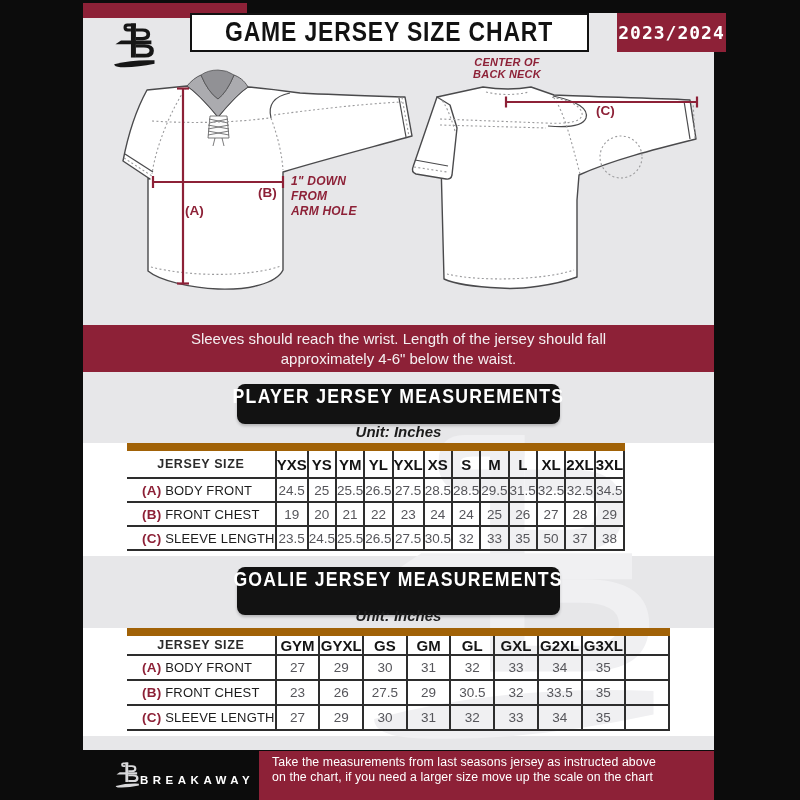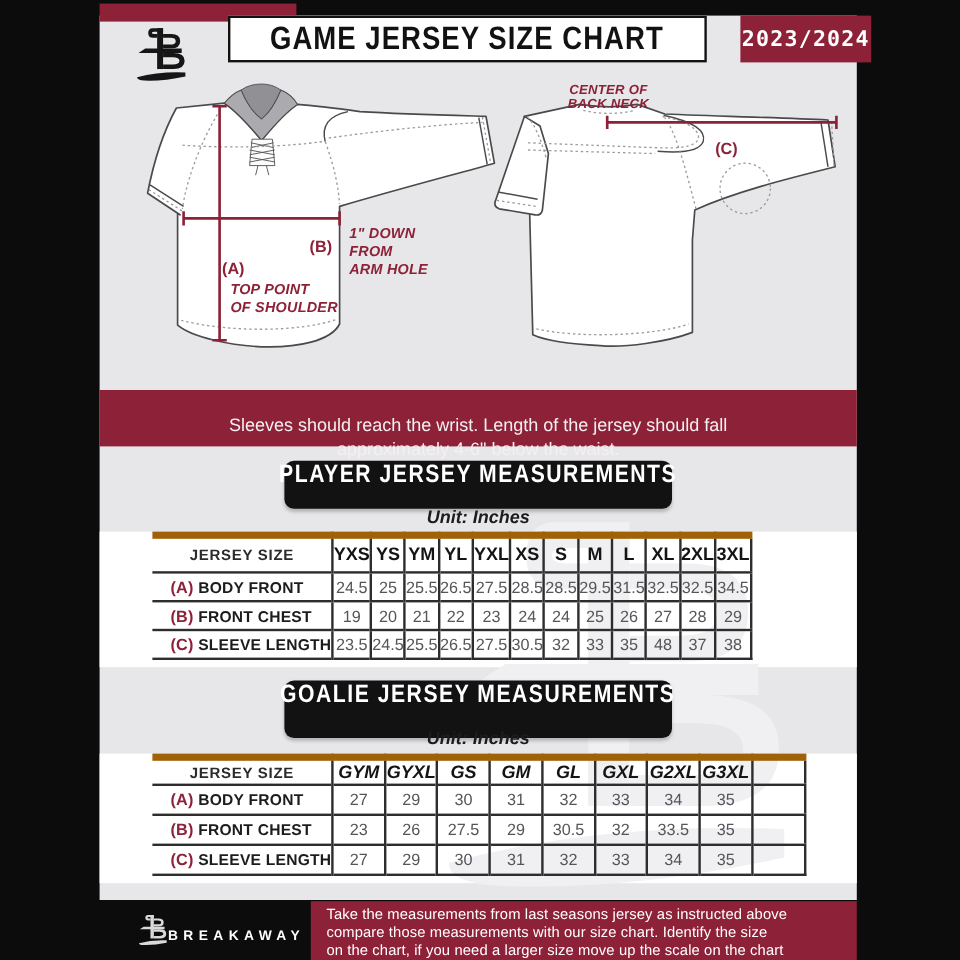--- a/index.html
+++ b/index.html
@@ -23,64 +23,64 @@
   .title-box span{font-weight:700;font-size:27px;letter-spacing:1px;color:#121212;
                   display:inline-block;transform:scaleX(.85);white-space:nowrap;}
   .year-box{left:593px;top:13px;width:109px;height:39px;background:#8D2137;color:#fff;
             display:flex;align-items:center;justify-content:center;
             font-family:"DejaVu Sans Mono",monospace;font-weight:700;font-size:18px;letter-spacing:1px;margin-left:24px;}
 
   .brand-logo-top{left:108px;top:19px;color:#161616;}
 
   .diagram{left:83px;top:55px;}
 
-  .ann{position:absolute;color:#8D2137;margin-top:13px;}
+  .ann{position:absolute;color:#8D2137;}
   .ann-b{font-weight:800;font-size:13.5px;}
   .ann-i{font-style:italic;font-weight:600;font-size:12px;line-height:15px;letter-spacing:.2px;}
   .ann-cbn{left:459px;top:57px;width:96px;text-align:center;font-style:italic;font-weight:600;
            font-size:11px;line-height:11.5px;letter-spacing:.2px;}
   .ann-c{left:596px;top:103px;}
   .ann-b-lbl{left:258px;top:185px;}
   .ann-a-lbl{left:185px;top:203px;}
   .ann-a-note{left:192px;top:221px;}
   .ann-b-note{left:291px;top:174px;}
 
   .maroon-banner{left:83px;top:325px;width:631px;height:47px;background:#8D2137;color:#F4EFF1;
-                 text-align:center;font-size:15px;line-height:20px;padding-top:20px;}
+                 text-align:center;font-size:15px;line-height:20px;padding-top:4px;}
 
   .pill{background:#121212;border-radius:8px;color:#fff;display:flex;align-items:flex-start;justify-content:center;
         box-shadow:0 2px 3px rgba(0,0,0,.22);}
   .pill span{font-weight:700;font-size:21px;letter-spacing:1.5px;display:inline-block;
              transform:scaleX(.84);white-space:nowrap;}
   .pill-player{left:237px;top:384px;width:323px;height:40px;}
   .pill-goalie{left:237px;top:567px;width:323px;height:48px;}
 
   .unit{left:83px;width:631px;text-align:center;font-style:italic;font-weight:700;
         font-size:15px;color:#1C1C1C;}
   .unit-player{top:423px;}
   .unit-goalie{top:607px;}
 
   table.size-table{position:absolute;left:127px;border-collapse:collapse;table-layout:fixed;
-                   border-top:6px solid #a16207;border-bottom:2px solid #2D2D2D;border-right:2px solid #2D2D2D;}
+                   border-top:8px solid #a16207;border-bottom:2px solid #2D2D2D;border-right:2px solid #2D2D2D;}
   table.player{top:443px;}
   table.goalie{top:628px;}
   .size-table th,.size-table td{border-left:2px solid #2D2D2D;padding:0;text-align:center;vertical-align:middle;}
   .size-table th.lbl,.size-table td.lbl{border-left:none;width:147px;text-align:left;}
   .size-table tbody td{border-top:2px solid #2D2D2D;}
   .size-table th.lbl{text-align:center;font-weight:600;font-size:12.5px;letter-spacing:.6px;color:#2B2B2B;}
   .player th.sz{width:23px;}
-  .goalie th.sz{width:43.7px;font-style:italic;}
+  .goalie th.sz{width:43.7px;}
   .goalie th.empty{width:44px;}
   .size-table th.sz{font-weight:700;font-size:15px;color:#141414;}
   .player thead tr{height:31px;}  .player tbody tr{height:24px;}
   .goalie thead tr{height:23px;}  .goalie tbody tr{height:25px;}
   .size-table td.val{font-size:13.5px;color:#55555A;}
   .size-table td.lbl{padding-left:15px;font-size:13px;color:#1C1C1C;letter-spacing:.2px;white-space:nowrap;}
   .size-table td.lbl .pfx{color:#8D2137;font-weight:800;font-size:13.5px;}
-  .size-table td.lbl .rl{font-weight:700;margin-top:40px;}
+  .size-table td.lbl .rl{font-weight:400;margin-top:40px;}
 
   .footer-logo-icon{left:112px;top:760px;color:#D9D9DB;}
   .footer-brand{left:140px;top:774px;color:#FFFFFF;font-weight:700;font-size:11.5px;letter-spacing:4.5px;white-space:nowrap;}
   .footer-note{left:259px;top:751px;width:455px;height:49px;background:#8D2137;color:#FFFFFF;
                padding:4px 24px 0 13px;font-size:12.3px;line-height:15px;letter-spacing:.1px;}
 </style>
 </head>
 <body>
 
 <div class="frame">
@@ -184,24 +184,20 @@
     </g>
   </svg>
 
   <div class="ann ann-cbn">
     <div>CENTER OF</div>
     <div>BACK NECK</div>
   </div>
   <div class="ann ann-b ann-c">(C)</div>
   <div class="ann ann-b ann-b-lbl">(B)</div>
   <div class="ann ann-b ann-a-lbl">(A)</div>
-  <div class="ann ann-i ann-a-note">
-    <div>TOP POINT</div>
-    <div>OF SHOULDER</div>
-  </div>
   <div class="ann ann-i ann-b-note">
     <div>1" DOWN</div>
     <div>FROM</div>
     <div>ARM HOLE</div>
   </div>
 
   <div class="abs maroon-banner">
     <div>Sleeves should reach the wrist. Length of the jersey should fall</div>
     <div>approximately 4-6" below the waist.</div>
   </div>
@@ -263,21 +259,21 @@
           <td class="lbl"><span class="pfx">(C)</span> <span class="rl">SLEEVE LENGTH</span></td>
           <td class="val">23.5</td>
           <td class="val">24.5</td>
           <td class="val">25.5</td>
           <td class="val">26.5</td>
           <td class="val">27.5</td>
           <td class="val">30.5</td>
           <td class="val">32</td>
           <td class="val">33</td>
           <td class="val">35</td>
-          <td class="val">48</td>
+          <td class="val">50</td>
           <td class="val">37</td>
           <td class="val">38</td>
         </tr>
       </tbody>
     </table>
 
   <div class="abs pill pill-goalie">
     <span>GOALIE JERSEY MEASUREMENTS</span>
   </div>
   <div class="abs unit unit-goalie">Unit: Inches</div>
@@ -335,17 +331,16 @@
         </tr>
       </tbody>
     </table>
 
   <svg class="abs footer-logo-icon" width="36" height="32" viewBox="0 0 100 90">
       <use href="#bw-logo"></use>
     </svg>
   <div class="abs footer-brand">BREAKAWAY</div>
   <div class="abs footer-note">
     <div>Take the measurements from last seasons jersey as instructed above</div>
-    <div>compare those measurements  with our size chart. Identify the size</div>
     <div>on the chart, if you need a larger size move up the scale on the chart</div>
   </div>
 
 </div>
 
 </body></html>

